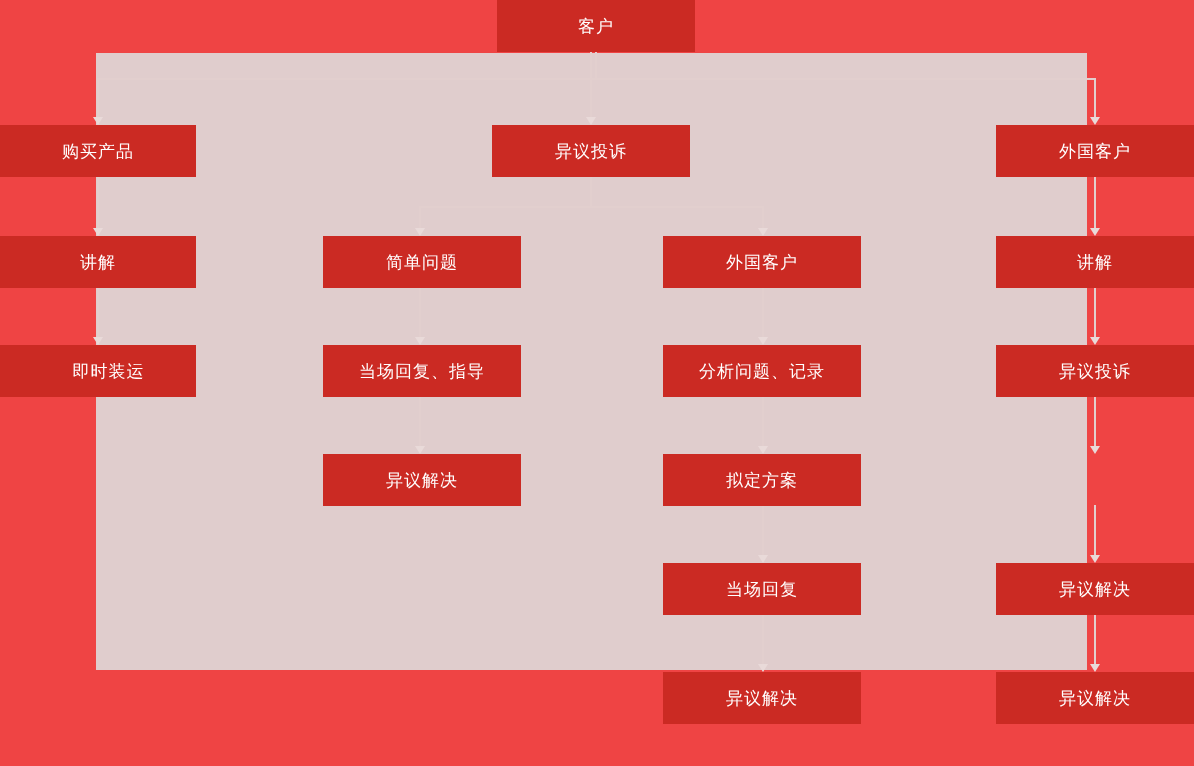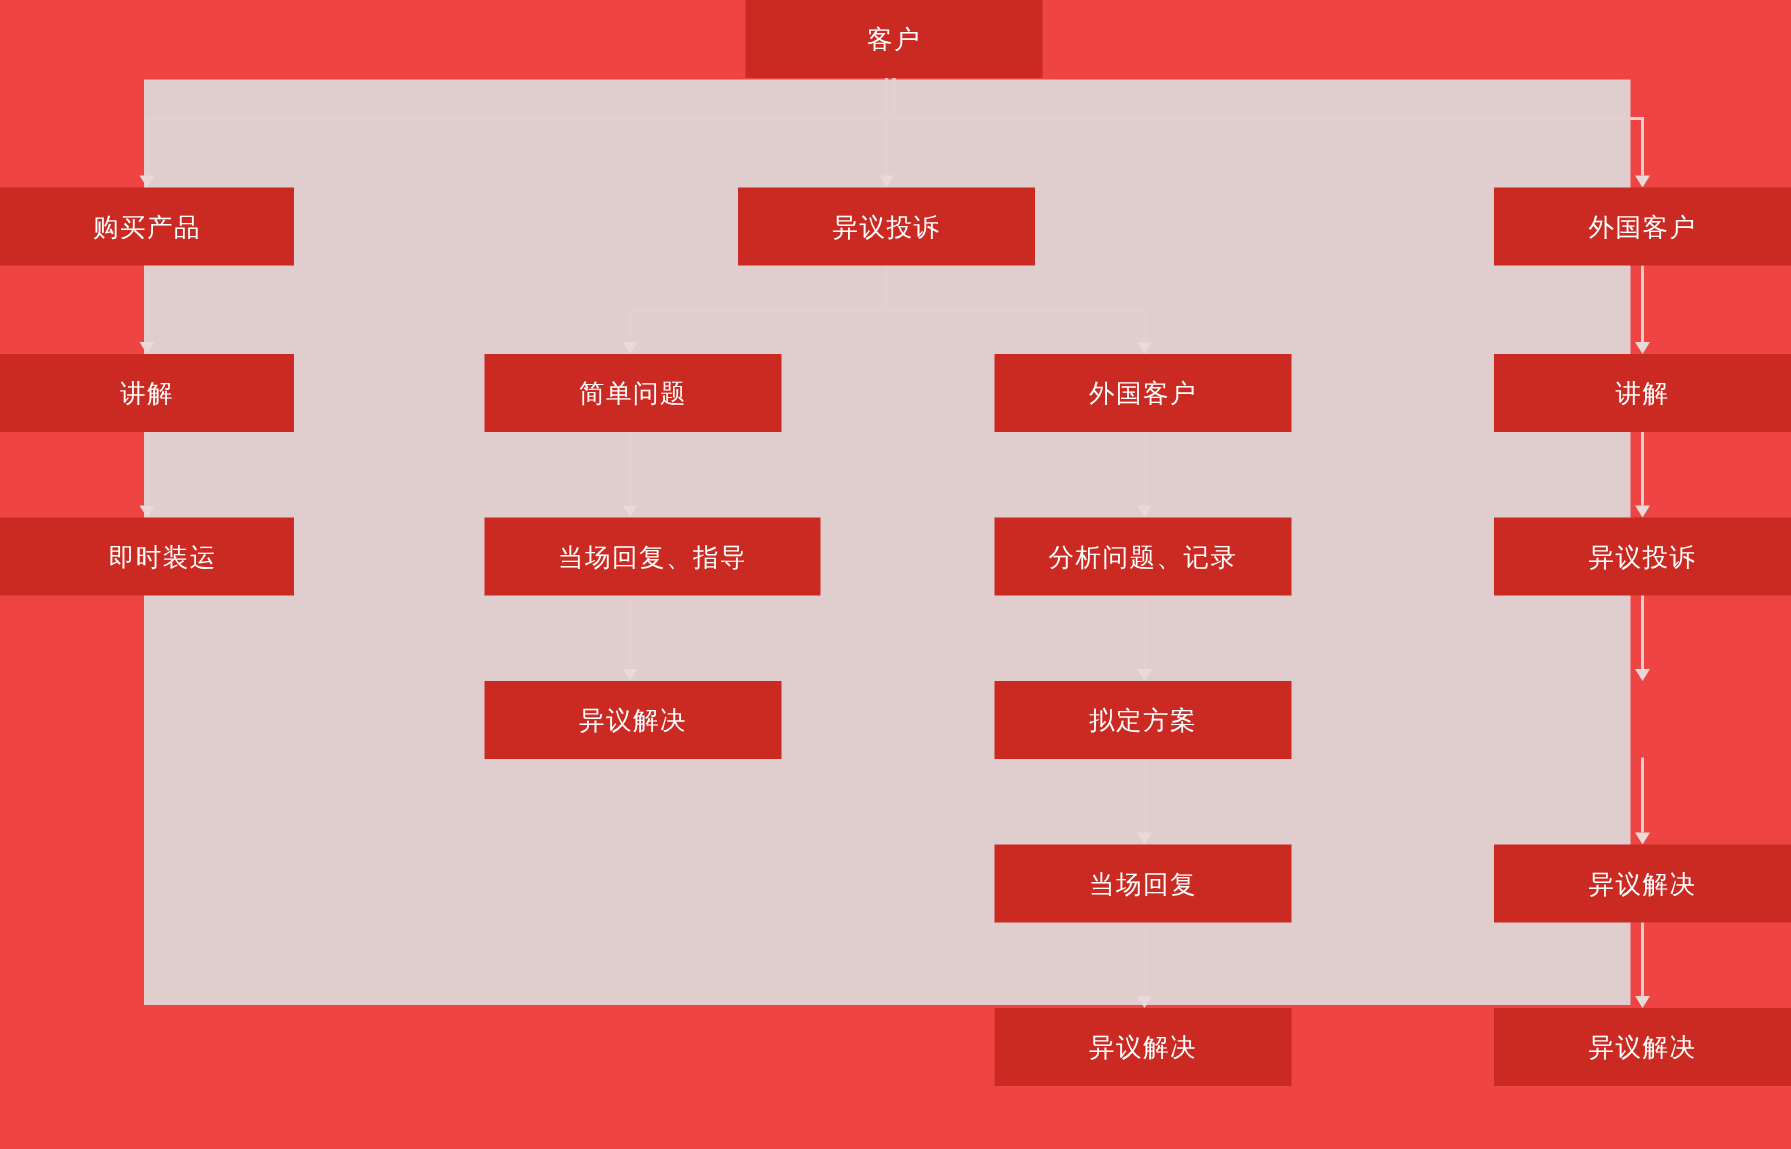--- a/index.html
+++ b/index.html
@@ -93,21 +93,21 @@
 
   <div class="node" style="left:497px; top:0px; width:198px;">客户</div>
 
   <div class="node" style="left:0px; top:125px; width:196px;">购买产品</div>
   <div class="node" style="left:0px; top:236px; width:196px;">讲解</div>
   <div class="node" style="left:0px; top:345px; width:196px;padding-left:21px;">即时装运</div>
 
   <div class="node" style="left:492px; top:125px; width:198px;">异议投诉</div>
 
   <div class="node" style="left:323px; top:236px; width:198px;font-family:Liberation Mono, monospace;">简单问题</div>
-  <div class="node" style="left:323px; top:345px; width:224px;">当场回复、指导</div>
+  <div class="node" style="left:323px; top:345px; width:198px;">当场回复、指导</div>
   <div class="node" style="left:323px; top:454px; width:198px;">异议解决</div>
 
   <div class="node" style="left:663px; top:236px; width:198px;">外国客户</div>
   <div class="node" style="left:663px; top:345px; width:198px;">分析问题、记录</div>
   <div class="node" style="left:663px; top:454px; width:198px;">拟定方案</div>
   <div class="node" style="left:663px; top:563px; width:198px;">当场回复</div>
   <div class="node" style="left:663px; top:672px; width:198px;">异议解决</div>
 
   <div class="node" style="left:996px; top:125px; width:198px;">外国客户</div>
   <div class="node" style="left:996px; top:236px; width:198px;">讲解</div>

